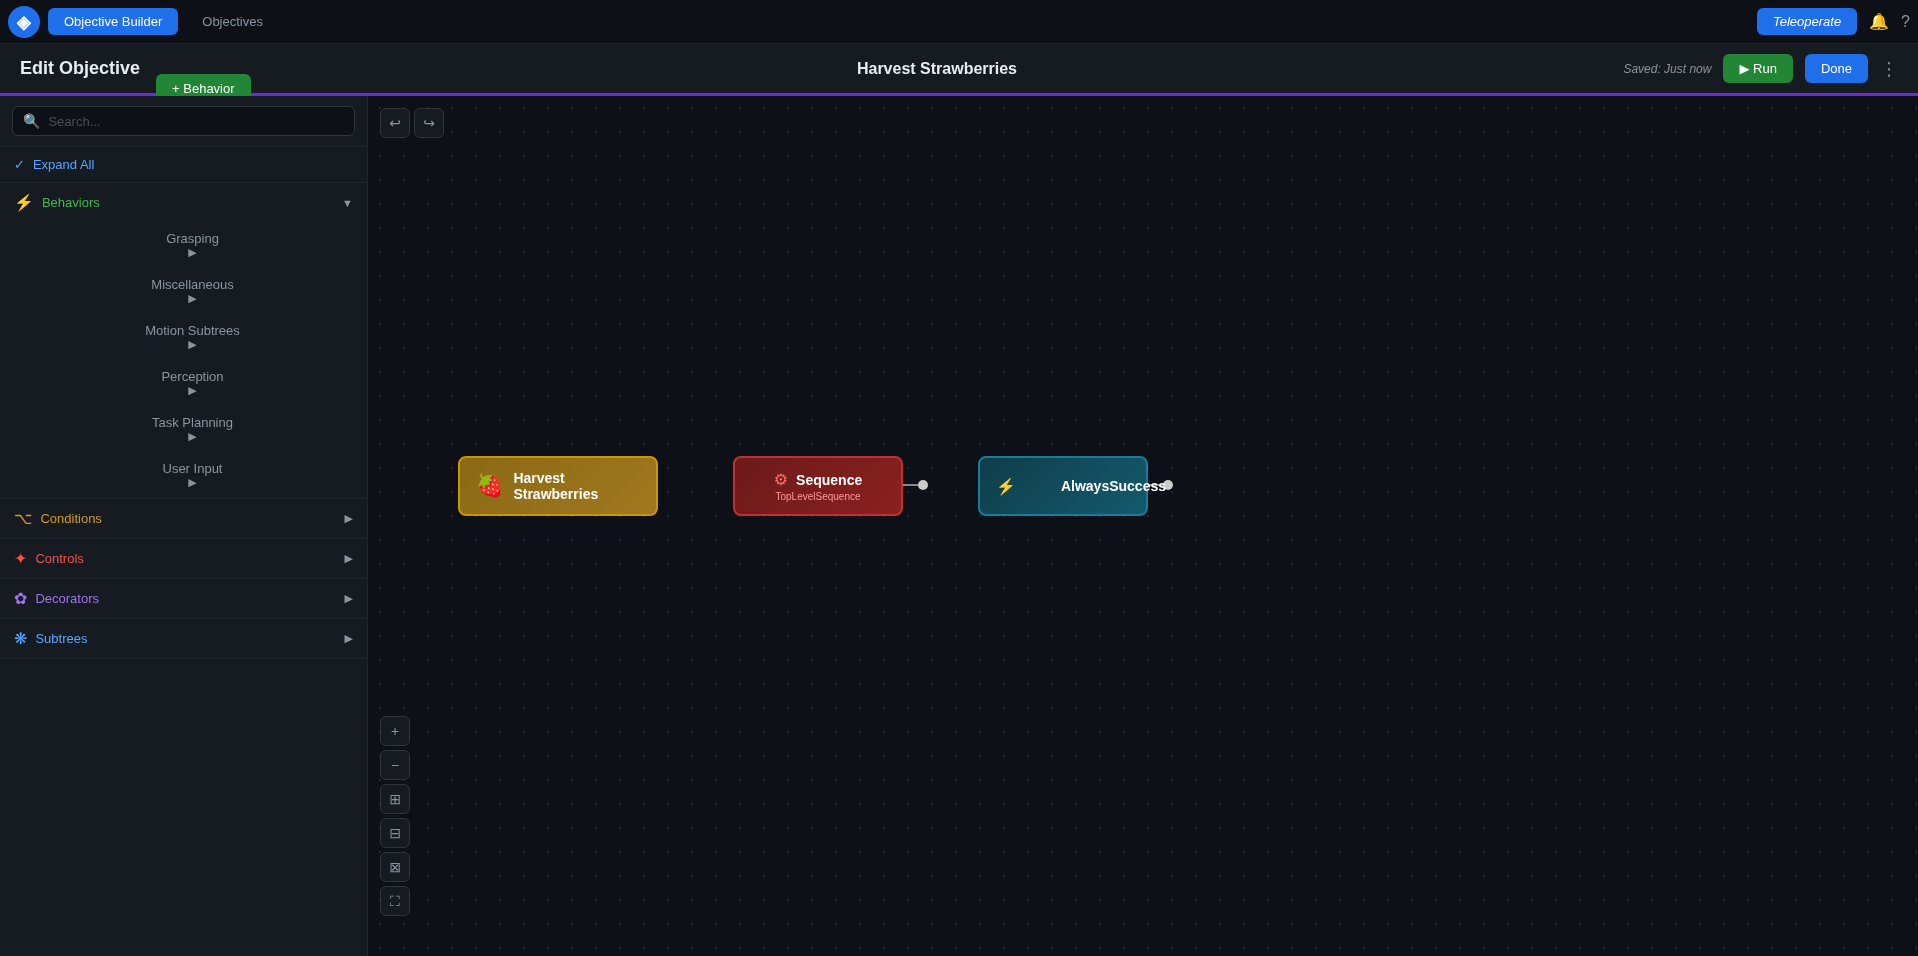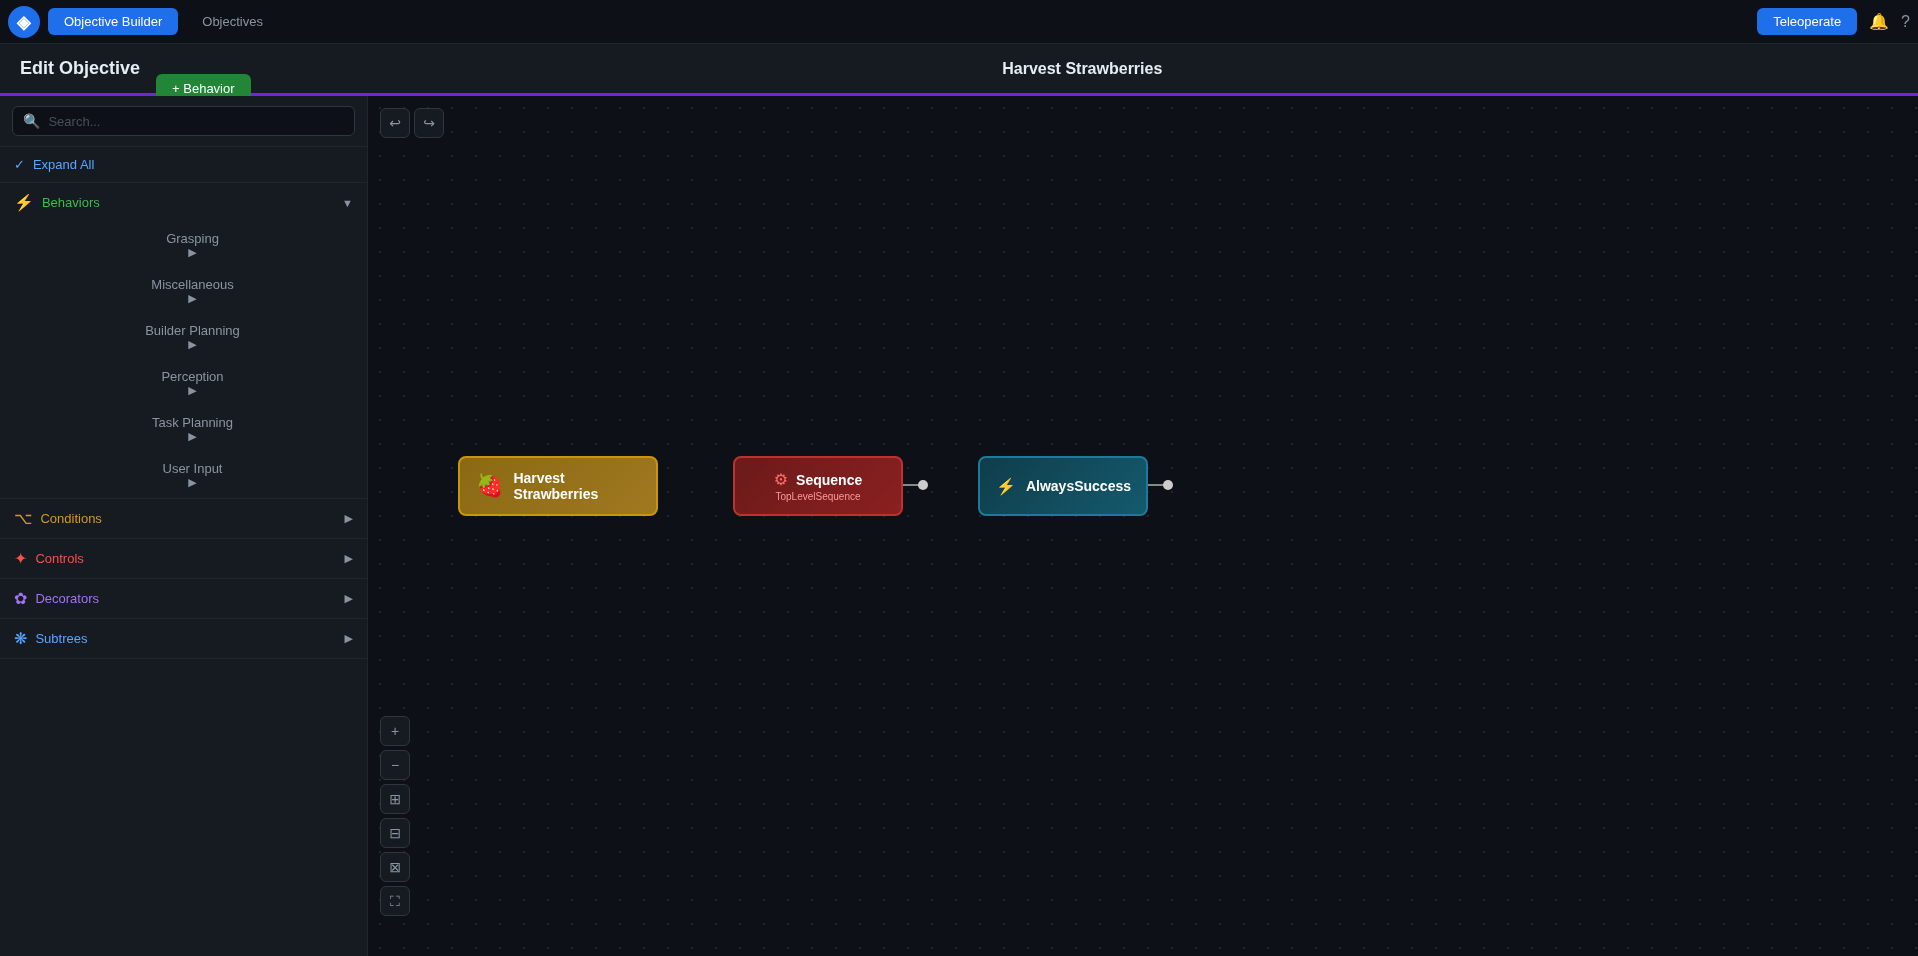--- a/index.html
+++ b/index.html
@@ -23,21 +23,21 @@
       background: #1f6feb; color: white;
     }
     .nav-tab-plain {
       padding: 6px 16px; font-size: 13px; cursor: pointer; color: #8b949e;
     }
     .nav-right {
       margin-left: auto; display: flex; align-items: center; gap: 12px;
     }
     .teleoperate-btn {
       background: #1f6feb; color: white; border: none; border-radius: 6px;
-      padding: 6px 16px; font-size: 13px; cursor: pointer; font-weight: 500;
+      padding: 6px 16px; font-size: 13px; cursor: pointer; font-weight: 500; font-style: italic;
     }
     .nav-icon-btn {
       background: none; border: none; color: #8b949e; cursor: pointer; font-size: 16px;
     }
 
     
     .edit-header {
       display: flex; align-items: center; background: #161b22;
       border-bottom: 3px solid #6d28d9; height: 52px; padding: 0 20px; gap: 16px;
     }
@@ -179,21 +179,21 @@
 
     .node-always {
       position: absolute; top: 360px; left: 610px;
       background: linear-gradient(135deg, #0f3d4a 0%, #145a6e 100%);
       border: 2px solid #1d7a9c; border-radius: 8px;
       width: 170px; height: 60px;
       display: flex; align-items: center; gap: 10px; padding: 0 16px;
       cursor: pointer;
     }
     .node-always-icon { font-size: 16px; color: #56d4e8; }
-    .node-always-label { color: #fff; font-size: 14px; font-weight: 600; }
+    .node-always-label { color: #fff; font-size: 14px; font-weight: 600; margin-left: 35px; }
 
     
     .connector-svg {
       position: absolute; top: 0; left: 0; width: 100%; height: 100%;
       pointer-events: none;
     }
 
     .behaviors-label { color: #3fb950; }
     .conditions-label { color: #d29922; }
     .controls-label { color: #f85149; }
@@ -221,20 +221,26 @@
 </div>
 
 <div class="edit-header">
   <span class="edit-title">Edit Objective</span>
   <button class="add-behavior-btn">
     <span>+ Behavior</span>
   </button>
   <div class="center-title-area">
     <div class="objective-name">Harvest Strawberries</div>
   </div>
+  <div class="header-right">
+    <span class="saved-text">Saved: Just now</span>
+    <button class="run-btn">▶ Run</button>
+    <button class="done-btn">Done</button>
+    <button class="more-btn">⋮</button>
+  </div>
 </div>
 
 <div class="main-layout">
 
   <div class="sidebar">
     <div class="search-box">
       <div class="search-input-wrap">
         <span class="search-icon">🔍</span>
         <input class="search-input" type="text" placeholder="Search..." style="">
       </div>
@@ -255,21 +261,21 @@
       </div>
       <div class="subcategory-item">
         <span>Grasping</span>
         <span class="subcategory-chevron">▶</span>
       </div>
       <div class="subcategory-item">
         <span>Miscellaneous</span>
         <span class="subcategory-chevron">▶</span>
       </div>
       <div class="subcategory-item">
-        <span>Builder Planning</span>
+        <span>Motion Subtrees</span>
         <span class="subcategory-chevron">▶</span>
       </div>
       <div class="subcategory-item">
         <span>Perception</span>
         <span class="subcategory-chevron">▶</span>
       </div>
       <div class="subcategory-item">
         <span>Task Planning</span>
         <span class="subcategory-chevron">▶</span>
       </div>

